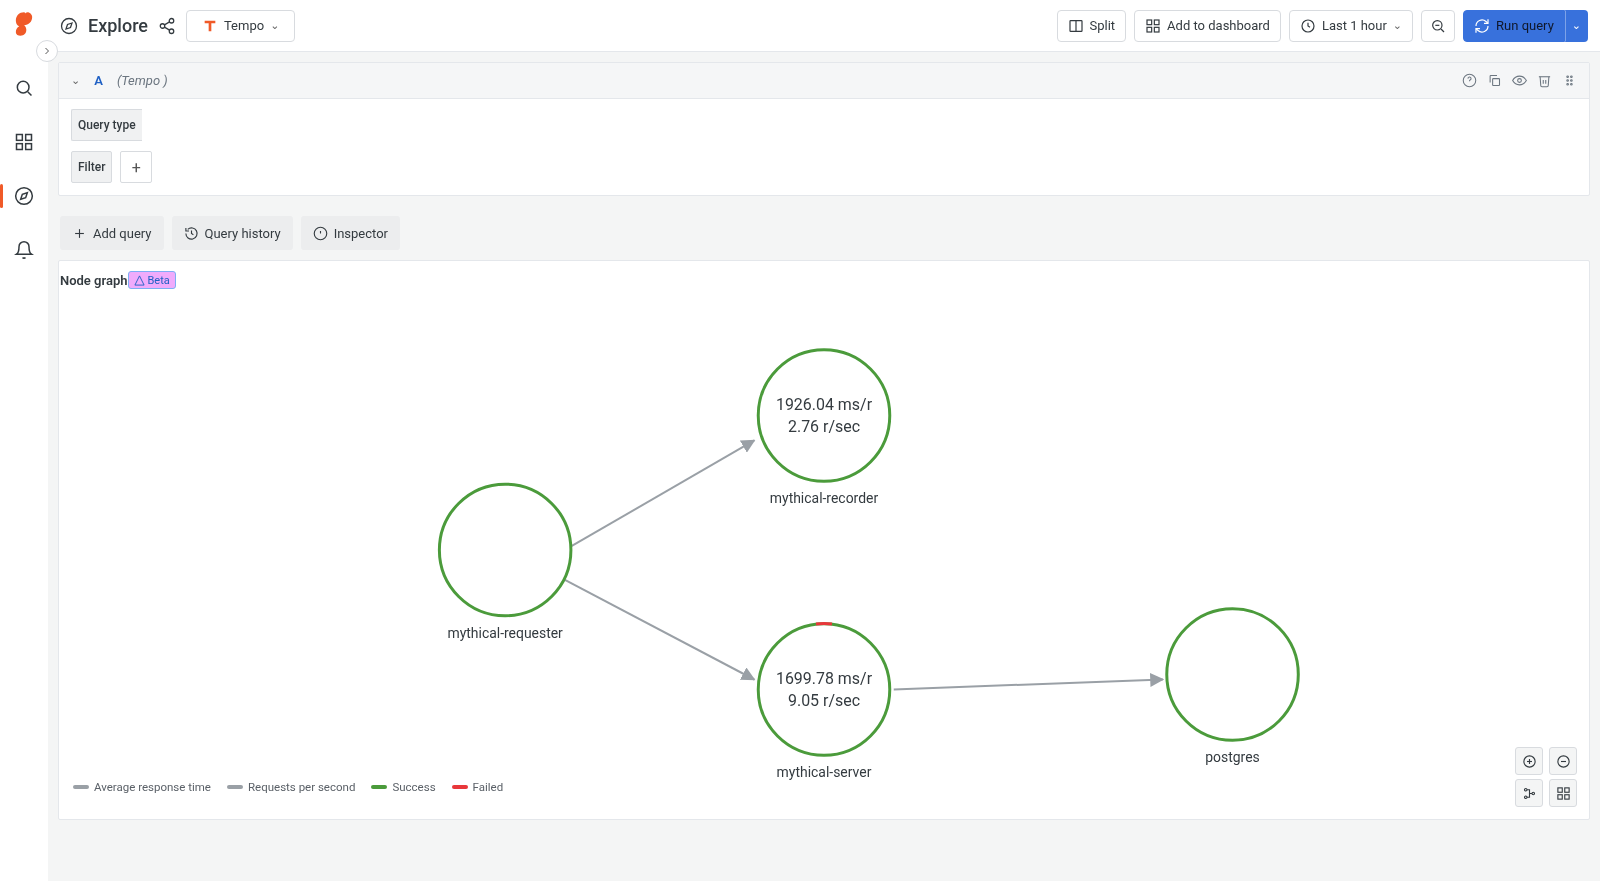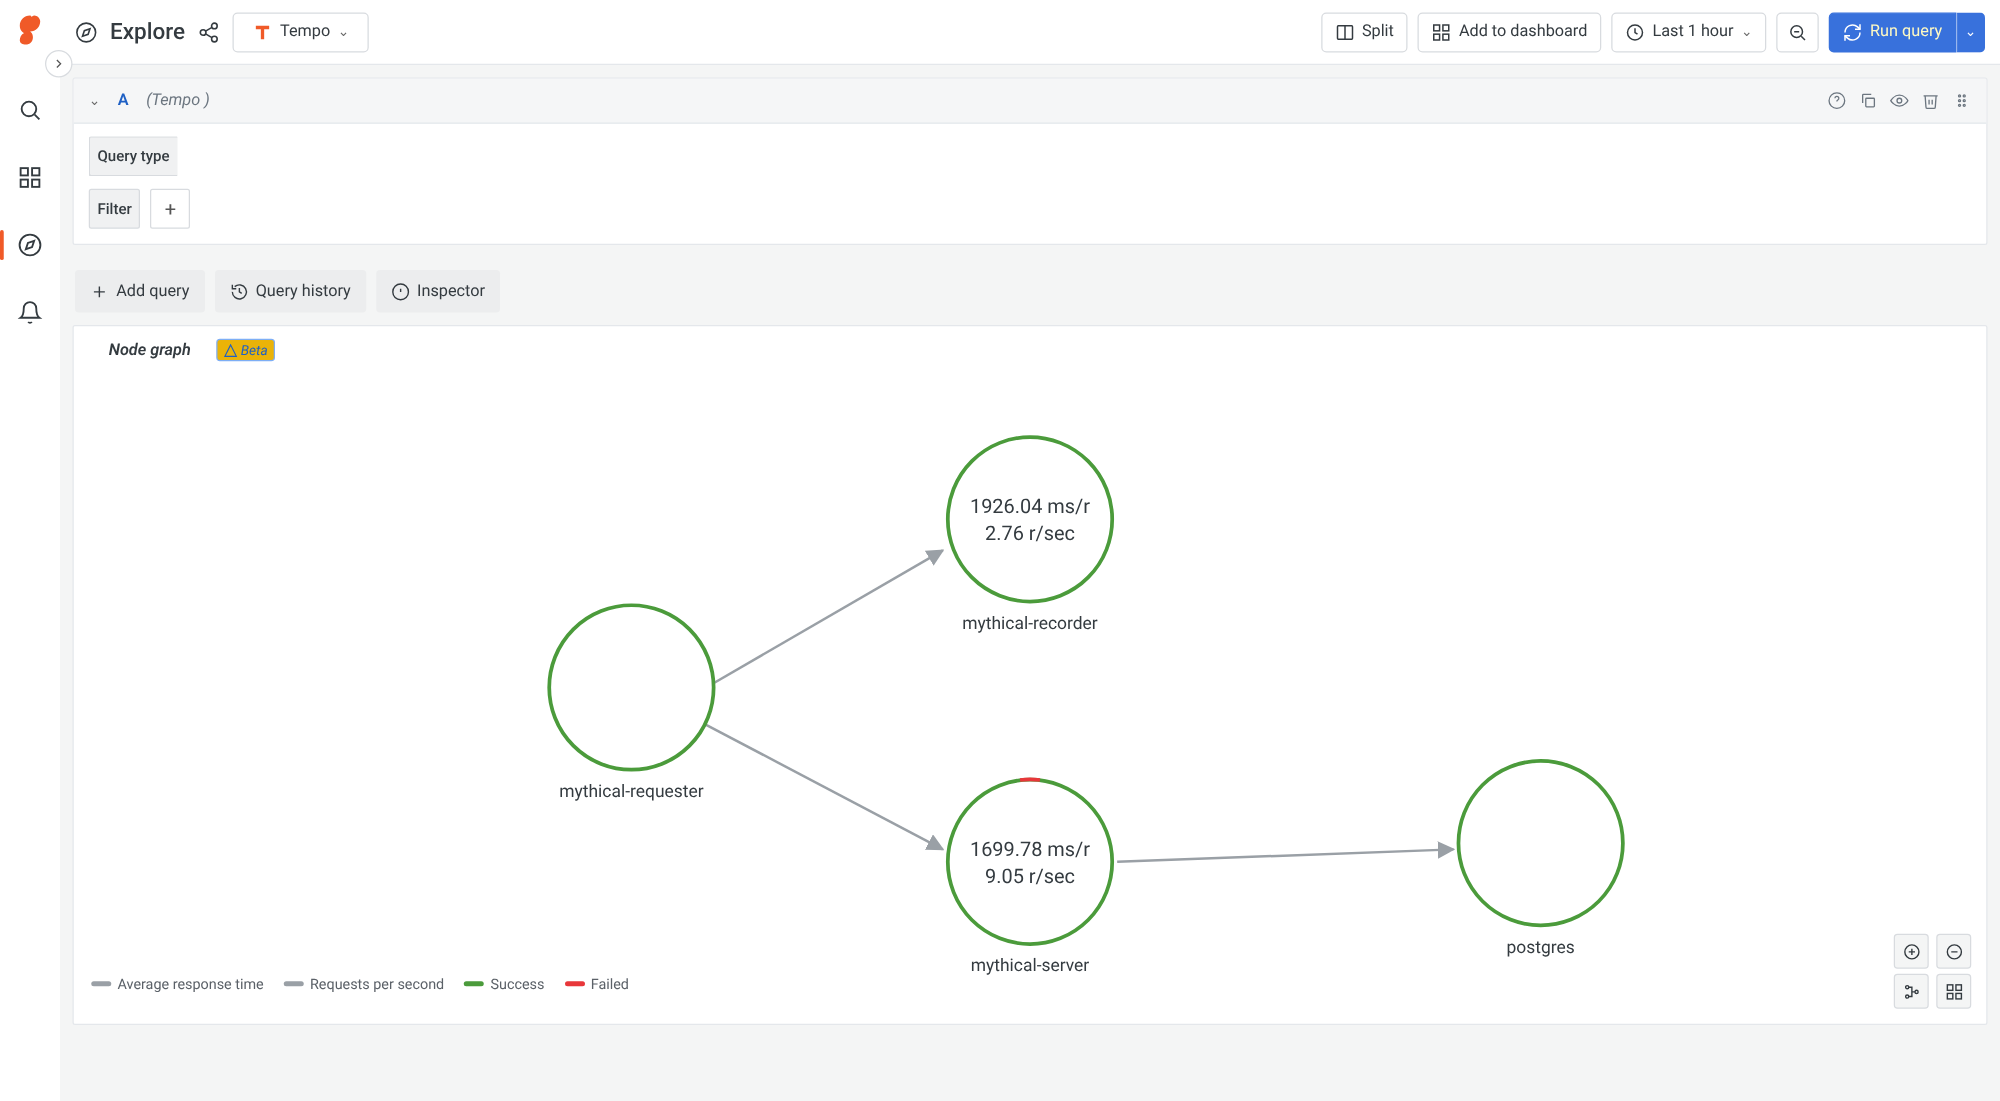--- a/index.html
+++ b/index.html
@@ -25,21 +25,21 @@
   .toolbar .compass-icon, .toolbar .share-icon { stroke:#343b40; fill:none; stroke-width:1.7; width:18px; height:18px; }
   .ds-picker { display:flex; align-items:center; gap:6px; border:1px solid #d8dbdf; border-radius:4px; height:32px; padding:0 15px; cursor:pointer; font-size:13px; }
   .ds-picker svg.logo-t { width:16px; height:16px; }
   .ds-picker .chev { font-size:11px; color:#666; }
 
   .toolbar .spacer { flex:1; }
   .toolbar .right { display:flex; align-items:center; gap:8px; }
   .tbtn { border:1px solid #d8dbdf; background:#fff; height:32px; border-radius:4px; display:flex; align-items:center; gap:6px; padding:0 10px; font-size:13px; cursor:pointer; color:#343b40; }
   .tbtn svg { width:16px; height:16px; stroke:#343b40; fill:none; stroke-width:1.8; }
   .tbtn.icon-only { padding:0 8px; }
-  .tbtn.primary { background:#3871dc; color:#fef9c3; border-color:#3871dc; }
+  .tbtn.primary { background:#3871dc; color:#0f172a; border-color:#3871dc; }
   .tbtn.primary svg { stroke:#fff; }
   .tbtn.dropdown-caret { padding:0 6px; background:#3871dc; color:#fff; border-color:#3871dc; border-left:1px solid rgba(255,255,255,.35); }
   .run-group { display:flex; }
   .run-group .tbtn.primary { border-top-right-radius:0; border-bottom-right-radius:0; }
   .run-group .dropdown-caret { border-top-left-radius:0; border-bottom-left-radius:0; }
 
   
   .content { flex:1; overflow:auto; padding:10px; }
 
   
@@ -61,23 +61,23 @@
   .seg.active { background:#f0f1f2; font-weight:500; }
   .plus-btn { width:32px; height:32px; border:1px solid #d8dbdf; border-radius:2px; display:flex; align-items:center; justify-content:center; font-size:16px; color:#555; cursor:pointer; margin-left:8px; background:#fff; }
 
   
   .action-row { padding:10px 2px; display:flex; gap:8px; }
   .gbtn { background:#ecedee; border:none; border-radius:3px; height:34px; display:flex; align-items:center; gap:6px; padding:0 12px; font-size:13px; cursor:pointer; color:#343b40;text-align:center; }
   .gbtn svg { width:15px; height:15px; stroke:#343b40; fill:none; stroke-width:1.8; }
 
   
   .result-panel { background:#fff; border:1px solid #e4e7eb; border-radius:2px; height:560px; position:relative; overflow:hidden; }
-  .result-header { position:absolute; top:10px; left:28px; display:flex; align-items:center; gap:20px; z-index:5;font-style:italic; }
+  .result-header { position:absolute; top:10px; left:1px; display:flex; align-items:center; gap:0; z-index:5; }
   .result-header .name { font-size:13px; font-weight:600; }
-  .beta-badge { border:1px solid #7eaef5; color:#1f60c4; font-size:11px; height:18px; display:flex; align-items:center; gap:3px; padding:0 5px; border-radius:3px; background:#eab308; }
+  .beta-badge { border:1px solid #7eaef5; color:#1f60c4; font-size:11px; height:18px; display:flex; align-items:center; gap:3px; padding:0 5px; border-radius:3px; background:#f0abfc; }
   .beta-badge svg { width:11px; height:11px; stroke:#1f60c4; fill:none; stroke-width:2; }
 
   .graph-svg { width:100%; height:100%; }
   .node-label { font-size:14px; fill:#343b40; text-anchor:middle; }
   .node-stat  { font-size:16px; fill:#343b40; text-anchor:middle; }
 
   .legend { position:absolute; bottom:25px; left:14px; display:flex; gap:16px; font-size:11.5px; color:#5b6168; }
   .legend .item { display:flex; align-items:center; gap:5px; }
   .legend .swatch { width:16px; height:4px; border-radius:2px; }
 

